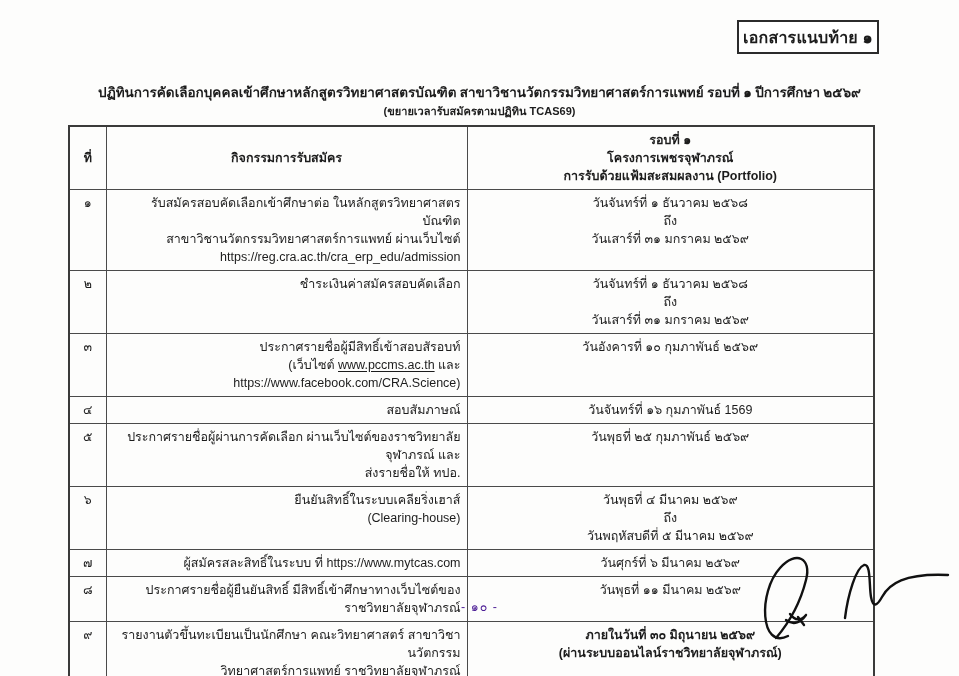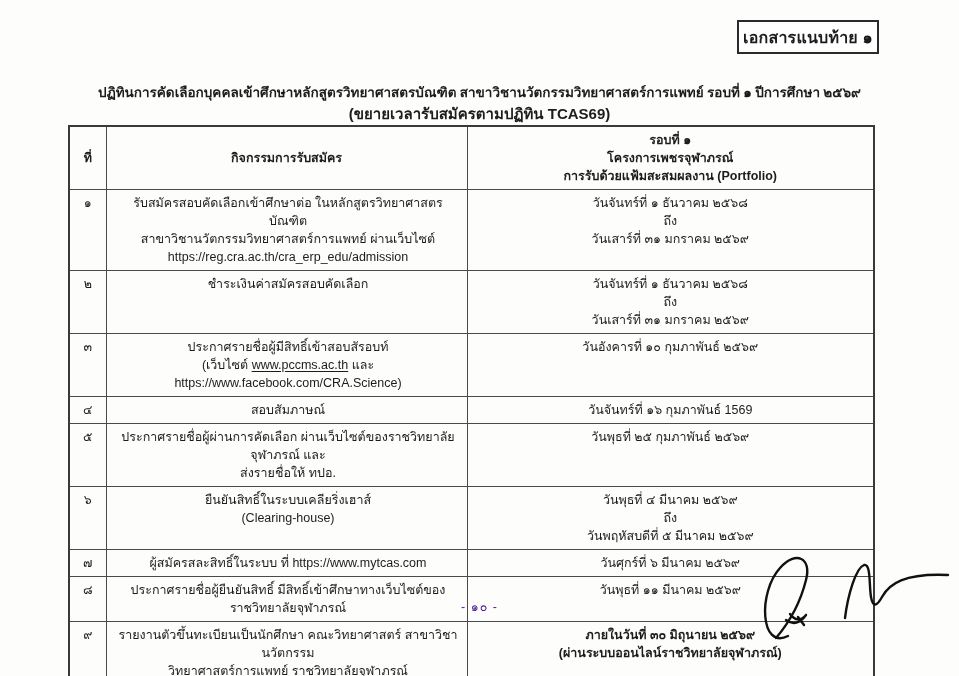--- a/index.html
+++ b/index.html
@@ -15,35 +15,35 @@
     border:2px solid #2b2b2b; background:#fff;
     display:flex; align-items:center; justify-content:center;
     font-size:16px; font-weight:600; letter-spacing:.2px; white-space:nowrap;
   }
   .title {
     position:absolute; top:81px; left:0; width:100%;
     text-align:center; font-size:13.5px; font-weight:700; white-space:nowrap;font-family:Liberation Serif, serif;
   }
   .subtitle {
     position:absolute; top:102px; left:0; width:100%;
-    text-align:center; font-size:15px; font-weight:700;
+    text-align:center; font-size:11px; font-weight:700;
   }
   table.cal {
     position:absolute; left:68px; top:125px; width:807px;
     border-collapse:collapse; table-layout:fixed;
     border:2px solid #3a3a3a; font-size:12.5px;
   }
   table.cal th, table.cal td {
     border:1px solid #4a4a4a; vertical-align:top; line-height:18px;
   }
   table.cal thead th { vertical-align:middle; font-weight:600; padding:4px 2px; }
   col.c-no  { width:37px; }
   col.c-act { width:361px; }
   .cell-no   { text-align:center; padding-top:4px; }
-  .cell-act  { text-align:center; padding:4px 6px 4px 9px; }
+  .cell-act  { text-align:right; padding:4px 6px 4px 9px; }
   .cell-date { text-align:center; padding:4px 4px;border-radius:11px; }
   .cell-date.bold { font-weight:700; }
   .line { min-height:18px; }
   u { text-underline-offset:2px; }
   .pageno {
     position:absolute; top:597px; left:0; width:100%;
     text-align:center; font-size:12.5px; color:#4c1d95; letter-spacing:1px;
   }
   .signature { position:absolute; left:748px; top:552px; }
 </style>

